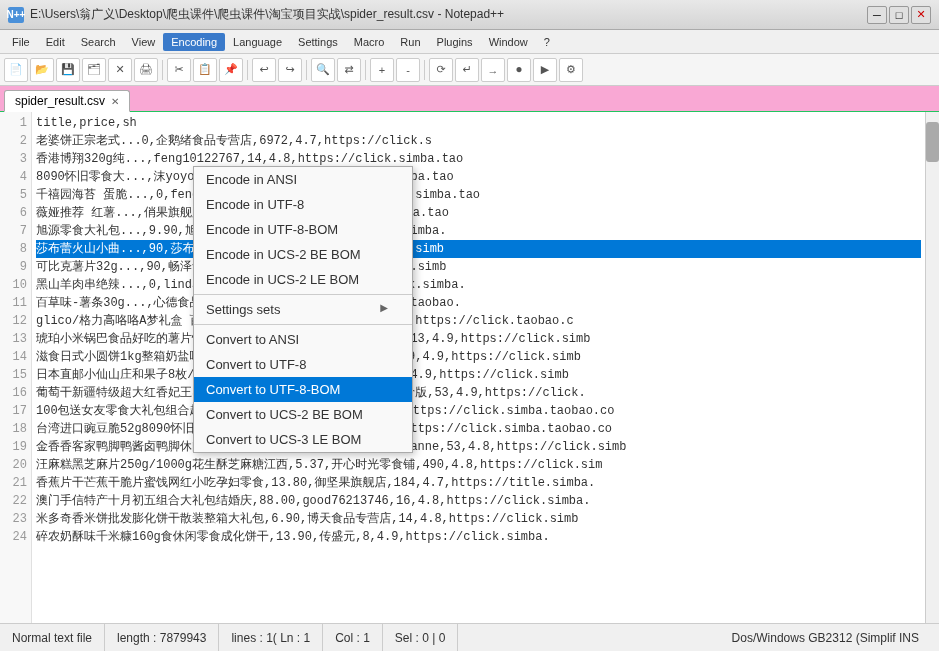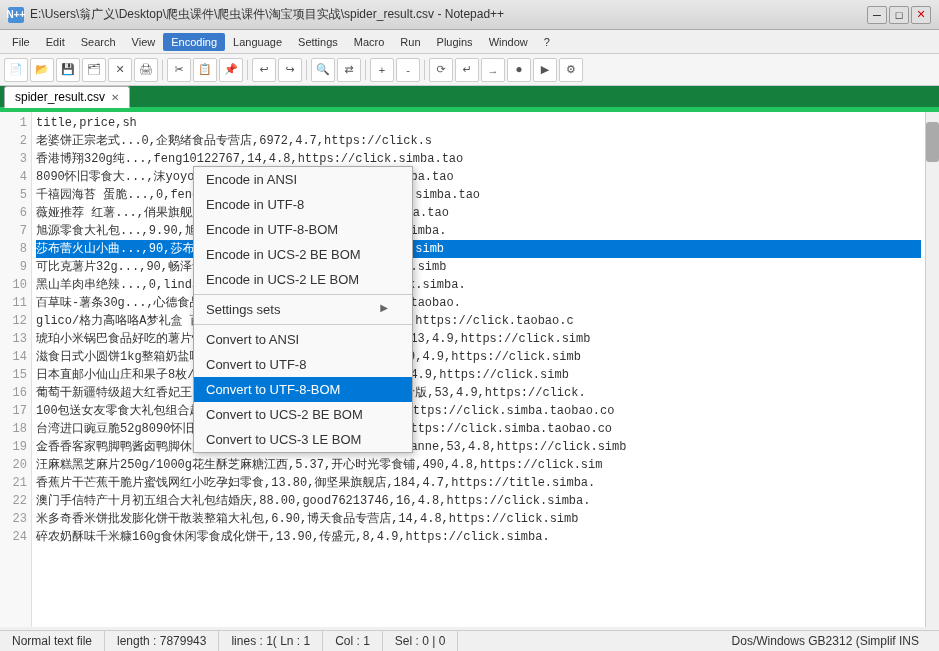--- a/index.html
+++ b/index.html
@@ -109,25 +109,25 @@
     }
     .tb-sep {
       width: 1px;
       height: 20px;
       background: #ccc;
       margin: 0 2px;
     }
 
     
     .tab-bar {
-      background: #15803d;
+      background: #f9a8d4;
       height: 26px;
       display: flex;
       align-items: flex-end;
-      border-bottom: 5px solid #22c55e;
+      border-bottom: 1px solid #22c55e;
       padding: 0 4px;
     }
     .tab {
       height: 22px;
       padding: 0 10px;
       background: #d0d0d0;
       border: 1px solid #aaa;
       border-bottom: none;
       display: flex;
       align-items: center;
@@ -200,21 +200,21 @@
     .vscroll {
       width: 14px;
       background: #f0f0f0;
       border-left: 1px solid #ccc;
       flex-shrink: 0;
     }
 
     
     .status-bar {
       background: #f0f0f0;
-      height: 21px;
+      height: 28px;
       border-top: 1px solid #ccc;
       display: flex;
       align-items: center;
       padding: 0 8px;
       font-size: 12px;
       color: #333;
       gap: 0;
       position: absolute;
       bottom: 0;
       left: 0;

